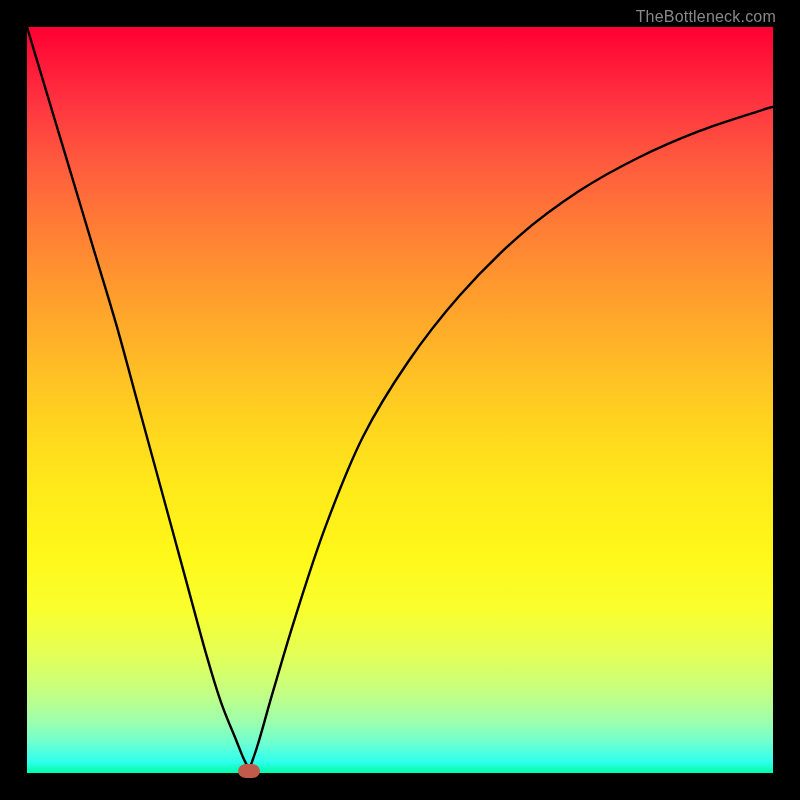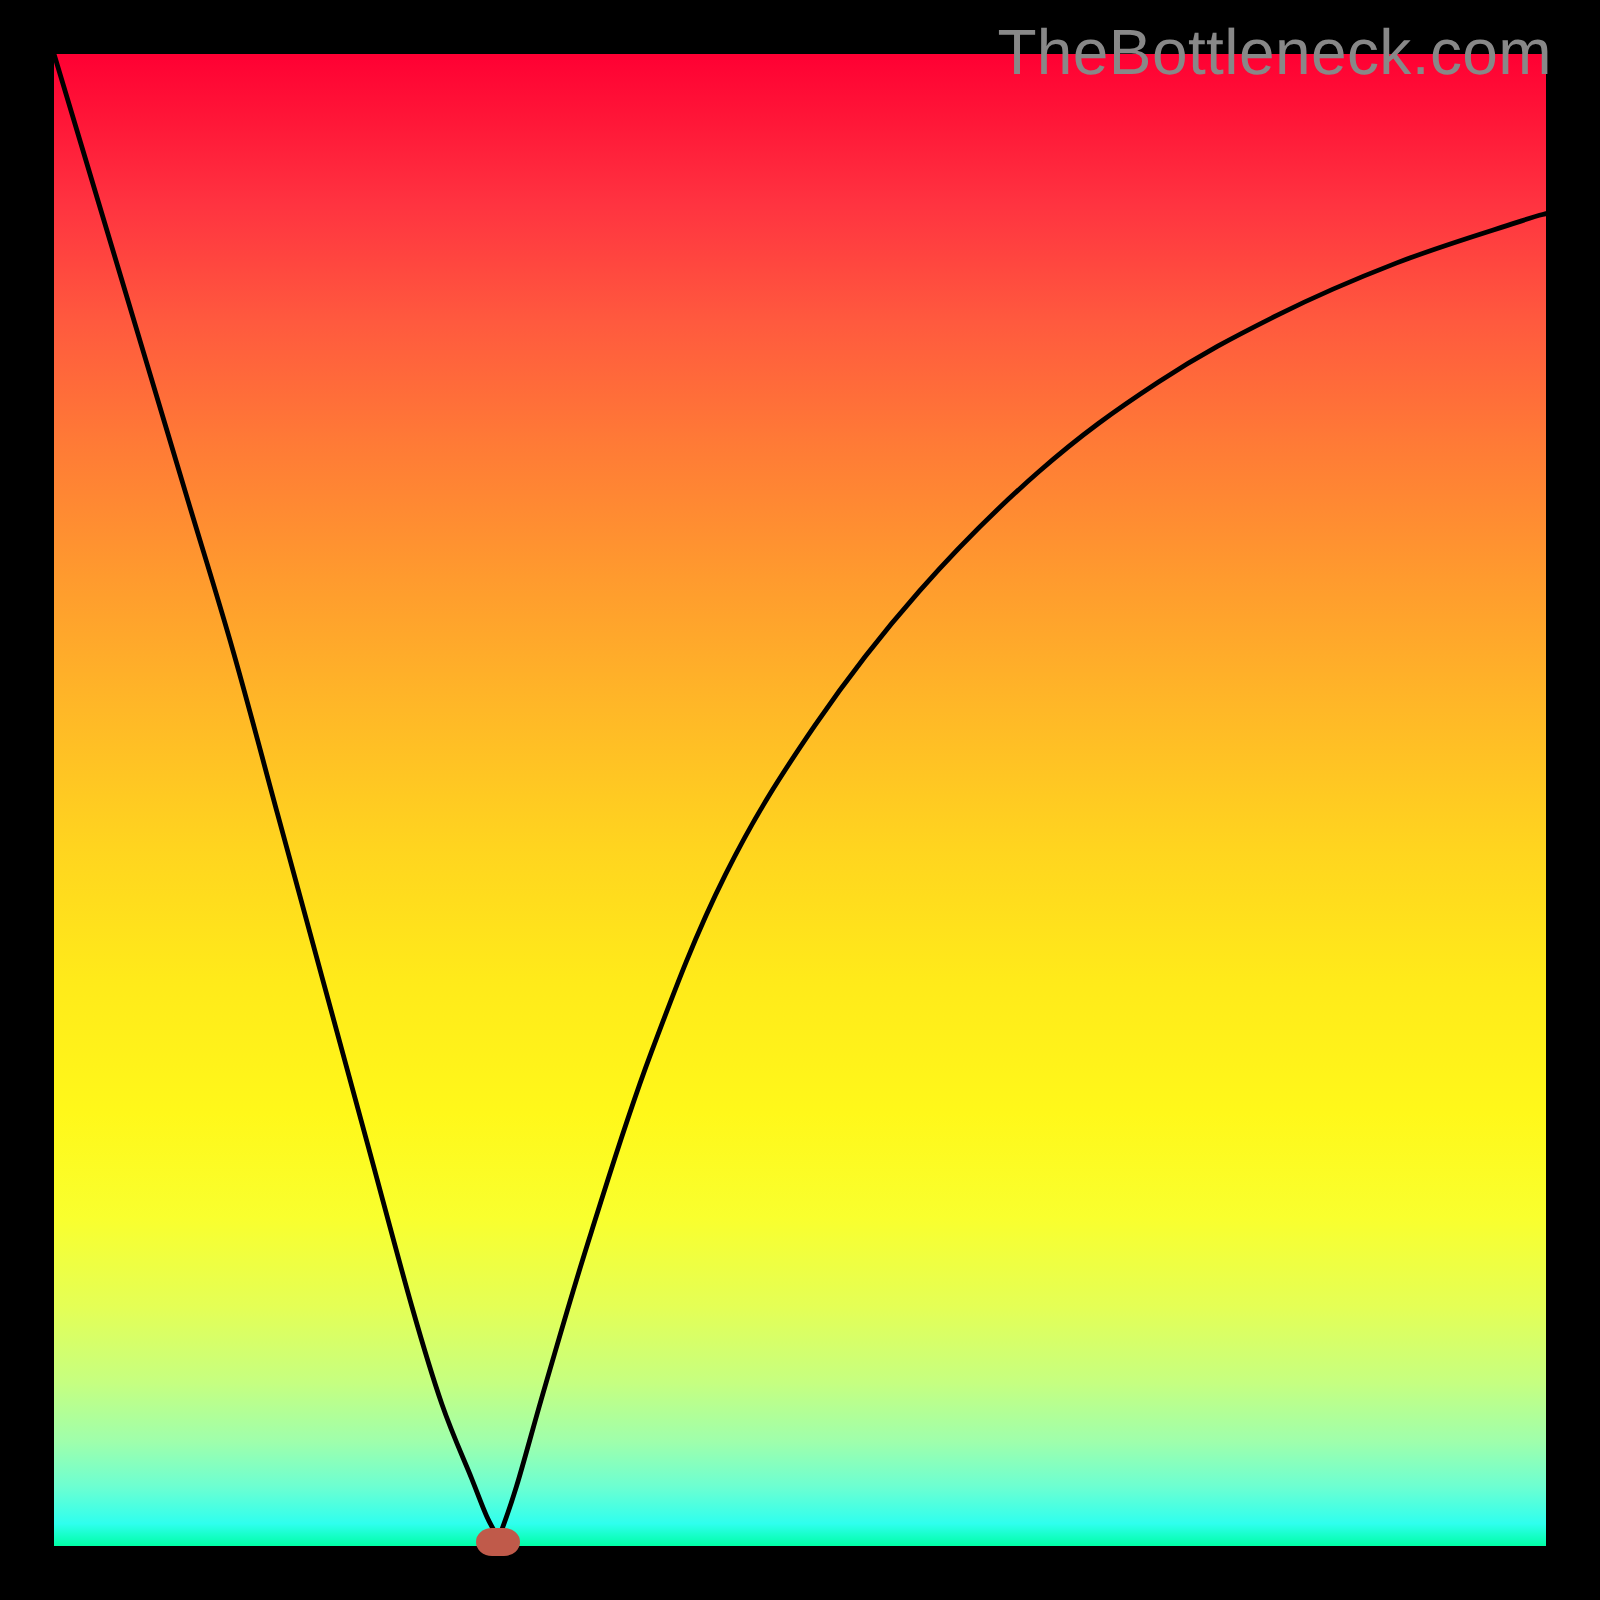--- a/index.html
+++ b/index.html
@@ -9,21 +9,21 @@
     background: #000;
     position: relative;
     font-family: Arial, Helvetica, sans-serif;
     overflow: hidden;
   }
   .watermark {
     position: absolute;
     top: 8px;
     right: 24px;
     color: #888;
-    font-size: 32px;
+    font-size: 16px;
     font-weight: 500;
     z-index: 10;
     letter-spacing: 0.2px;
   }
   .plot-outer {
     position: absolute;
     left: 27px;
     top: 27px;
     width: 746px;
     height: 746px;

